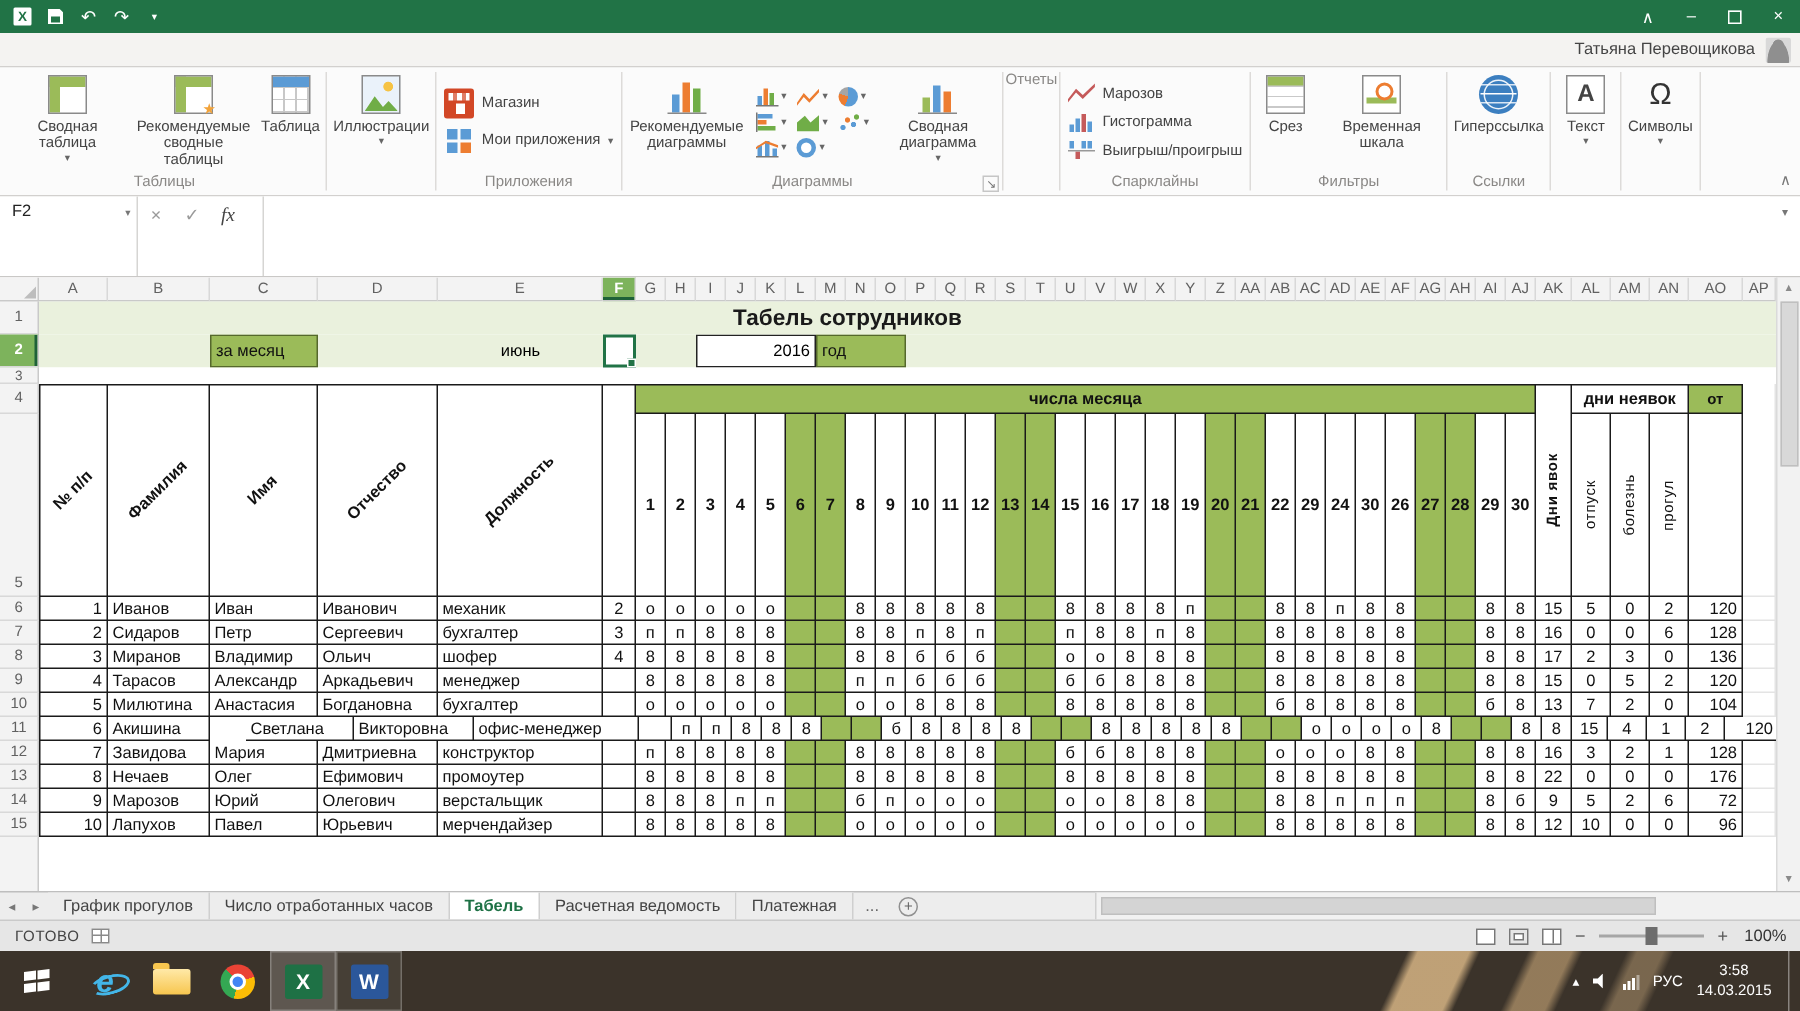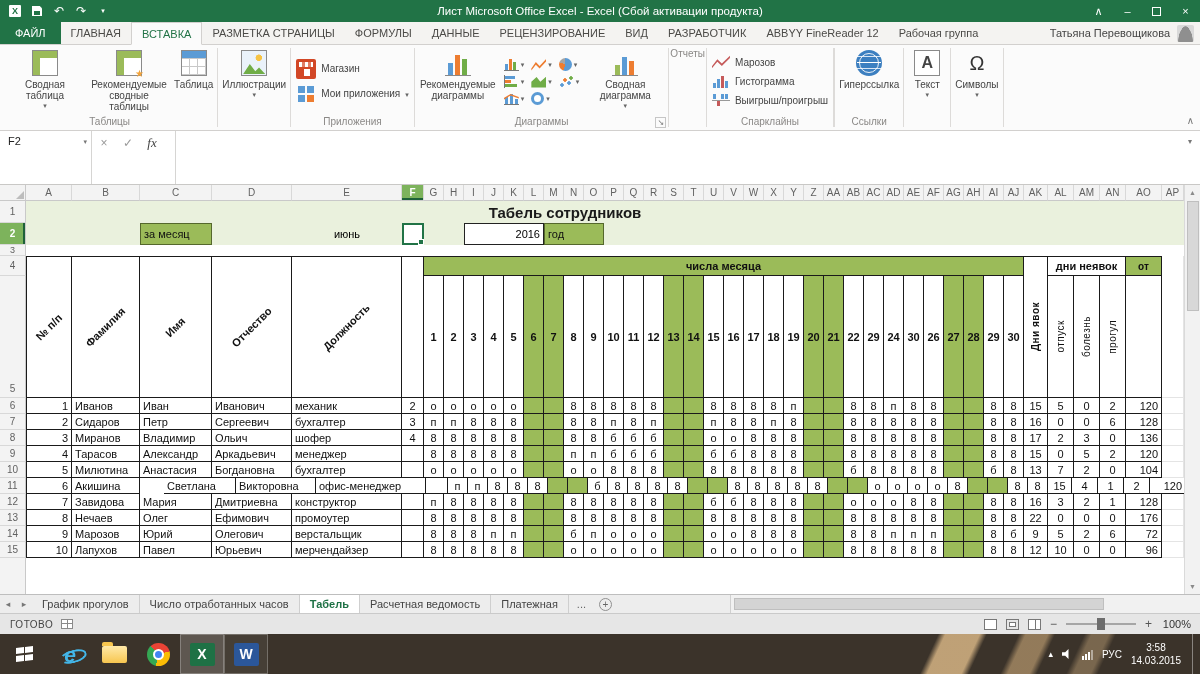--- a/index.html
+++ b/index.html
@@ -202,45 +202,31 @@
       <span class="qbtn">
           <span class="appx">X</span>
         </span>
       <span class="qbtn">
           <span class="sv"></span>
         </span>
       <span class="qbtn">↶</span>
       <span class="qbtn">↷</span>
       <span class="qbtn" style="font-size:7px">▾</span>
     </div>
-    <div id="title-text">Лист Microsoft Office Excel  -  Excel (Сбой активации продукта)</div>
     <div class="winctl">
       <span class="winbtn">∧</span>
       <span class="winbtn">–</span>
       <span class="winbtn">
           <span class="rest"></span>
         </span>
       <span class="winbtn">×</span>
     </div>
   </div>
 
   <div id="ribbon-tabs">
-    <div id="tab-strip">
-        <div class="rtab file">ФАЙЛ</div>
-        <div class="rtab">ГЛАВНАЯ</div>
-        <div class="rtab active">ВСТАВКА</div>
-        <div class="rtab">РАЗМЕТКА СТРАНИЦЫ</div>
-        <div class="rtab">ФОРМУЛЫ</div>
-        <div class="rtab">ДАННЫЕ</div>
-        <div class="rtab">РЕЦЕНЗИРОВАНИЕ</div>
-        <div class="rtab">ВИД</div>
-        <div class="rtab">РАЗРАБОТЧИК</div>
-        <div class="rtab">ABBYY FineReader 12</div>
-        <div class="rtab">Рабочая группа</div>
-      </div>
     <div class="user-cluster">
       <span class="uname">Татьяна Перевощикова</span>
       <span class="avatar"></span>
     </div>
   </div>
 
   <div id="ribbon">
     <div id="ribbon-groups">
         <div class="rgroup">
           <div class="gcontent">
@@ -356,20 +342,33 @@
               </div>
               <div class="sbtn">
                 <span class="ic-s sparkline-winloss-icon"></span>
                 <span>Выигрыш/проигрыш</span>
               </div>
             </div>
           </div>
           <div class="glabel">Спарклайны</div>
         </div>
         <div class="gsep"></div>
+        <div class="rgroup">
+          <div class="gcontent">
+            <div class="bbtn">
+              <span class="ic slicer-icon"></span>
+              <span class="blab">Срез</span>
+            </div>
+            <div class="bbtn">
+              <span class="ic timeline-icon"></span>
+              <span class="blab">Временная шкала</span>
+            </div>
+          </div>
+          <div class="glabel">Фильтры</div>
+        </div>
         <div class="gsep"></div>
         <div class="rgroup">
           <div class="gcontent">
             <div class="bbtn">
               <span class="ic hyperlink-icon"></span>
               <span class="blab">Гиперссылка</span>
             </div>
           </div>
           <div class="glabel">Ссылки</div>
         </div>

